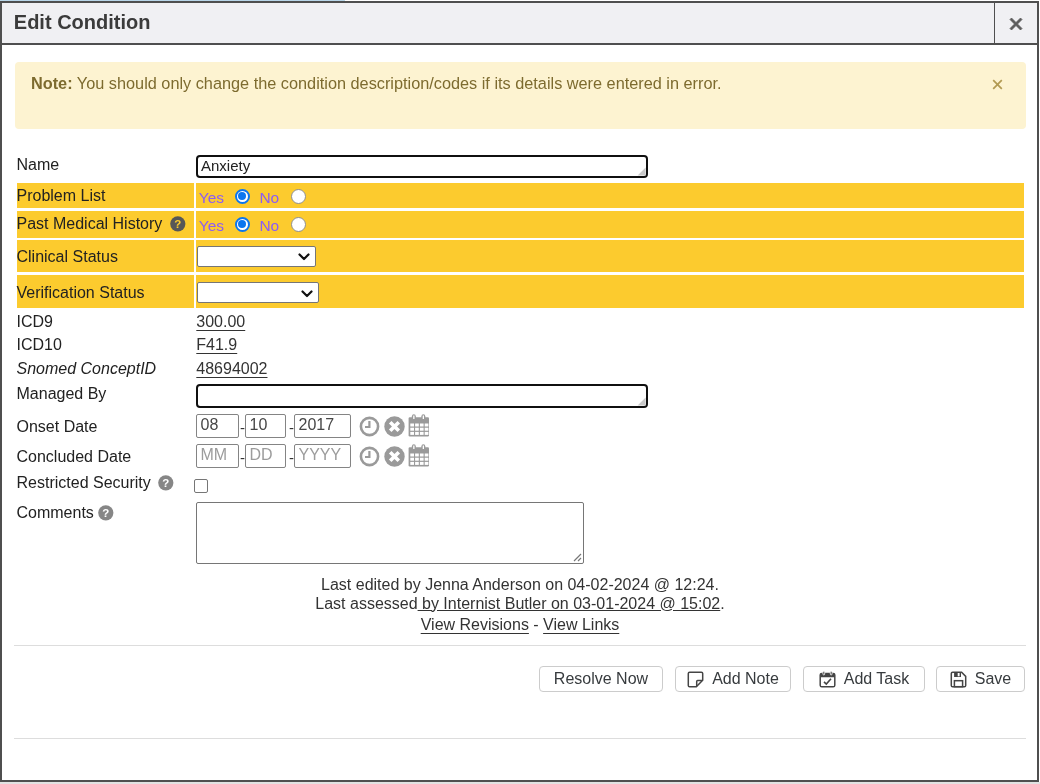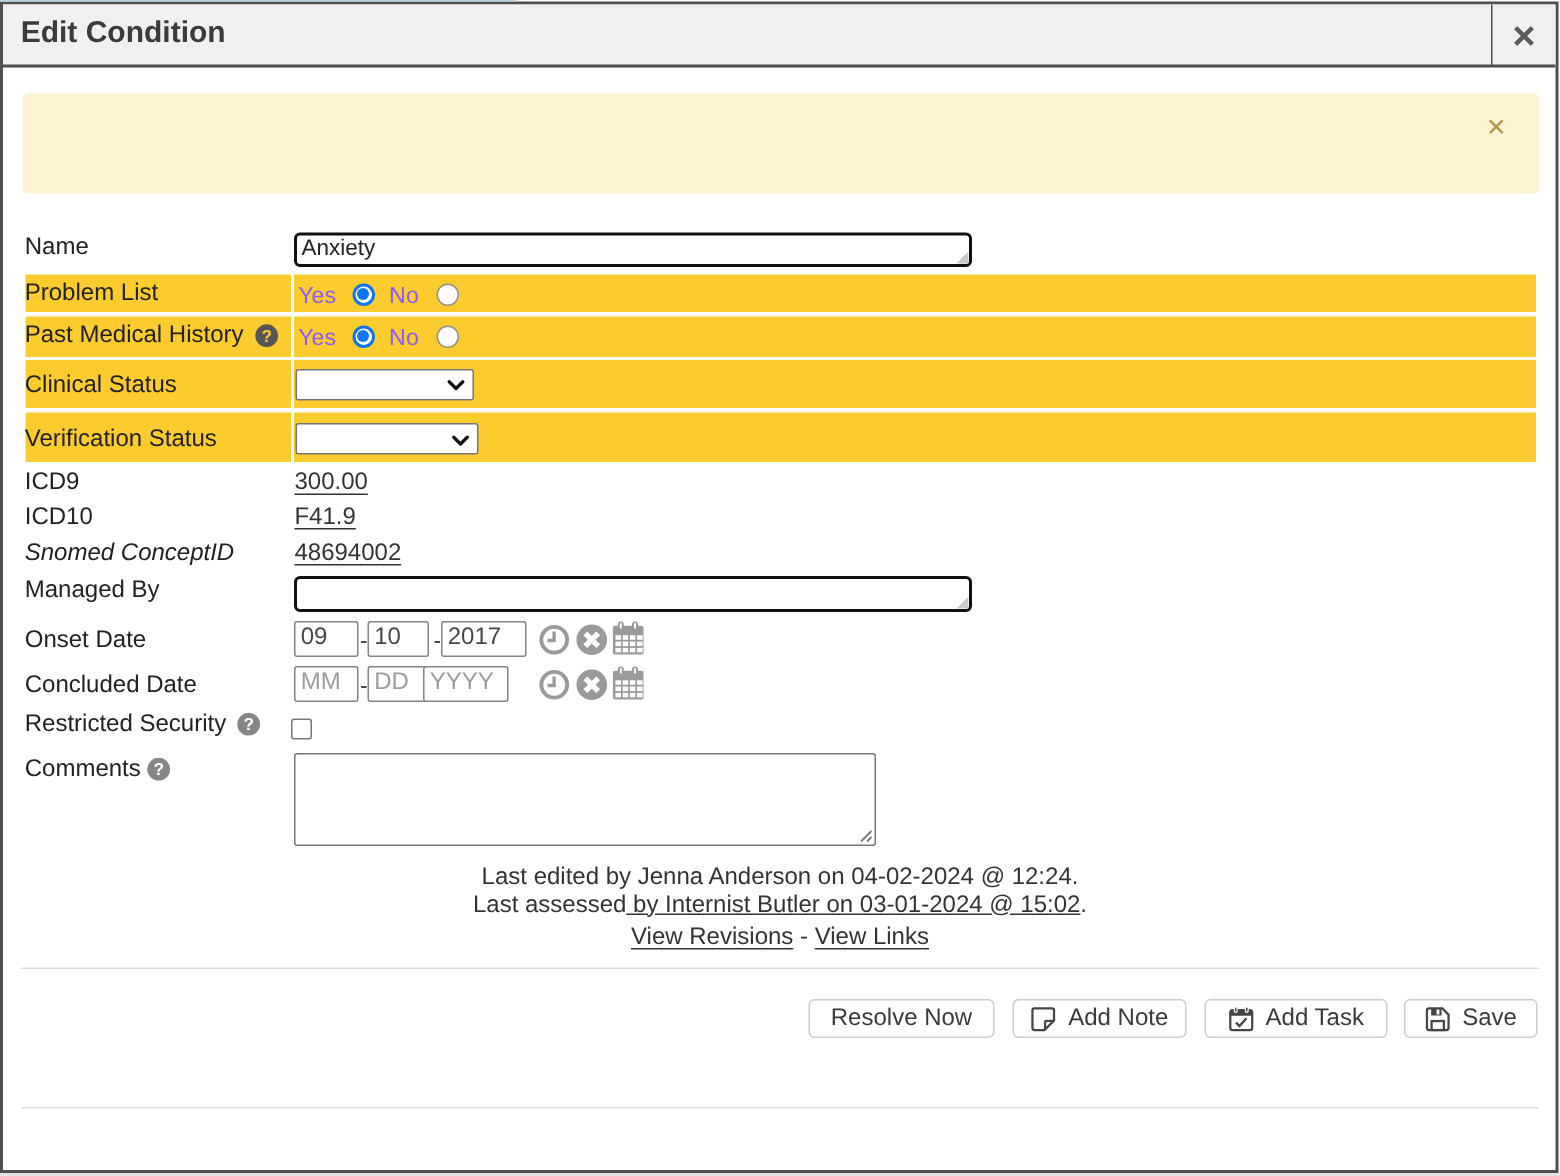--- a/index.html
+++ b/index.html
@@ -40,20 +40,21 @@
 <div class="abs dialog"></div>
 <div class="abs belowdlg"></div>
 <div class="abs topline"></div>
 <div class="abs header"></div>
 <div class="abs title">Edit Condition</div>
 <div class="abs hsep"></div>
 <svg class="abs" style="left:1008px; top:16px;" width="16" height="16" viewBox="0 0 16 16">
  <path d="M2 3.5 L3.5 2 L8 6.5 L12.5 2 L14 3.5 L9.5 8 L14 12.5 L12.5 14 L8 9.5 L3.5 14 L2 12.5 L6.5 8 Z" fill="#5c5c5c" stroke="#5c5c5c" stroke-width="0.8" stroke-linejoin="round"></path>
 </svg>
 <div class="abs note">
+ <div class="l1"><b>Note:</b> You should only change the condition description/codes if its details were entered in error.</div>
 </div>
 <svg class="abs" style="left:992px; top:79px;" width="11" height="11" viewBox="0 0 11 11">
  <path d="M1.8 0.6 L5.5 4.3 L9.2 0.6 L10.4 1.8 L6.7 5.5 L10.4 9.2 L9.2 10.4 L5.5 6.7 L1.8 10.4 L0.6 9.2 L4.3 5.5 L0.6 1.8 Z" fill="#b29a52"></path>
 </svg>
 
 <label class="fl" style="left:16.5px; top:155.5px;">Name</label>
 <div class="ta" style="left:196px; top:154.5px; width:452px; height:23.5px;">Anxiety</div>
 <svg class="abs" style="left:637px; top:167px;" width="9" height="9" viewBox="0 0 9 9">
     <path d="M8.6 0.6 L8.6 8.6 L0.6 8.6 Z" fill="#c9c9c9"></path>
   </svg>
@@ -103,21 +104,21 @@
 <label class="fl" style="left:16.5px; top:359.9px;font-style:italic;">Snomed ConceptID</label>
 <div class="link" style="left:196.3px; top:359.6px;">48694002</div>
 
 <label class="fl" style="left:16.5px; top:384.7px;">Managed By</label>
 <div class="ta" style="left:196px; top:384px; width:452px; height:24px;"></div>
 <svg class="abs" style="left:637px; top:397px;" width="9" height="9" viewBox="0 0 9 9">
     <path d="M8.6 0.6 L8.6 8.6 L0.6 8.6 Z" fill="#c9c9c9"></path>
   </svg>
 
 <label class="fl" style="left:16.5px; top:417.6px;">Onset Date</label>
-<div class="din" style="left:196px; top:414px; width:43px; height:24px;">09</div>
+<div class="din" style="left:196px; top:414px; width:43px; height:24px;">08</div>
 <div class="dash" style="left:240px; top:419px;">-</div>
 <div class="din" style="left:245px; top:414px; width:41px; height:24px;">10</div>
 <div class="dash" style="left:289px; top:419px;">-</div>
 <div class="din" style="left:294px; top:414px; width:57px; height:24px;">2017</div>
 <svg class="dico" style="left:359px; top:416px;" width="21" height="21" viewBox="0 0 21 21">
     <circle cx="10.5" cy="10.5" r="8.6" fill="none" stroke="#9a9a9a" stroke-width="2.6"></circle>
     <path d="M10.4 5 L10.4 11 L6 11" fill="none" stroke="#9a9a9a" stroke-width="2.2"></path>
   </svg>
 <svg class="dico" style="left:384px; top:416px;" width="21" height="21" viewBox="0 0 21 21">
     <circle cx="10.5" cy="10.5" r="10.2" fill="#9a9a9a"></circle>
@@ -143,21 +144,21 @@
       <rect x="11.9" y="17.9" width="3.7" height="3"></rect>
       <rect x="16.7" y="17.9" width="3.7" height="3"></rect>
 </g>
   </svg>
 
 <label class="fl" style="left:16.5px; top:447.9px;">Concluded Date</label>
 <div class="din ph" style="left:196px; top:444px; width:43px; height:24px;">MM</div>
 <div class="dash" style="left:240px; top:449px;">-</div>
 <div class="din ph" style="left:245px; top:444px; width:41px; height:24px;">DD</div>
 <div class="dash" style="left:289px; top:449px;">-</div>
-<div class="din ph" style="left:282px; top:444px; width:57px; height:24px;">YYYY</div>
+<div class="din ph" style="left:294px; top:444px; width:57px; height:24px;">YYYY</div>
 <svg class="dico" style="left:359px; top:446px;" width="21" height="21" viewBox="0 0 21 21">
     <circle cx="10.5" cy="10.5" r="8.6" fill="none" stroke="#9a9a9a" stroke-width="2.6"></circle>
     <path d="M10.4 5 L10.4 11 L6 11" fill="none" stroke="#9a9a9a" stroke-width="2.2"></path>
   </svg>
 <svg class="dico" style="left:384px; top:446px;" width="21" height="21" viewBox="0 0 21 21">
     <circle cx="10.5" cy="10.5" r="10.2" fill="#9a9a9a"></circle>
     <path d="M6.2 6.2 L14.8 14.8 M14.8 6.2 L6.2 14.8" stroke="#ffffff" stroke-width="3.6"></path>
   </svg>
 <svg class="dico" style="left:408px; top:444px;" width="22" height="23" viewBox="0 0 22 23">
 <rect x="0.6" y="3.2" width="20.4" height="19.2" rx="1.2" fill="#9a9a9a"></rect>

